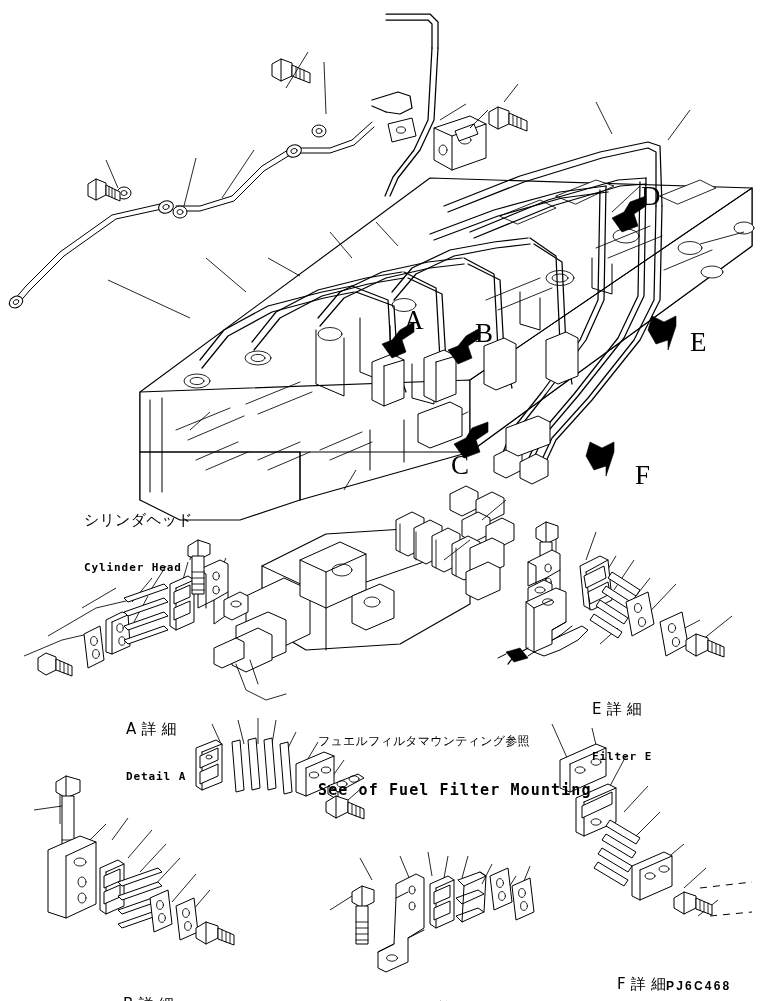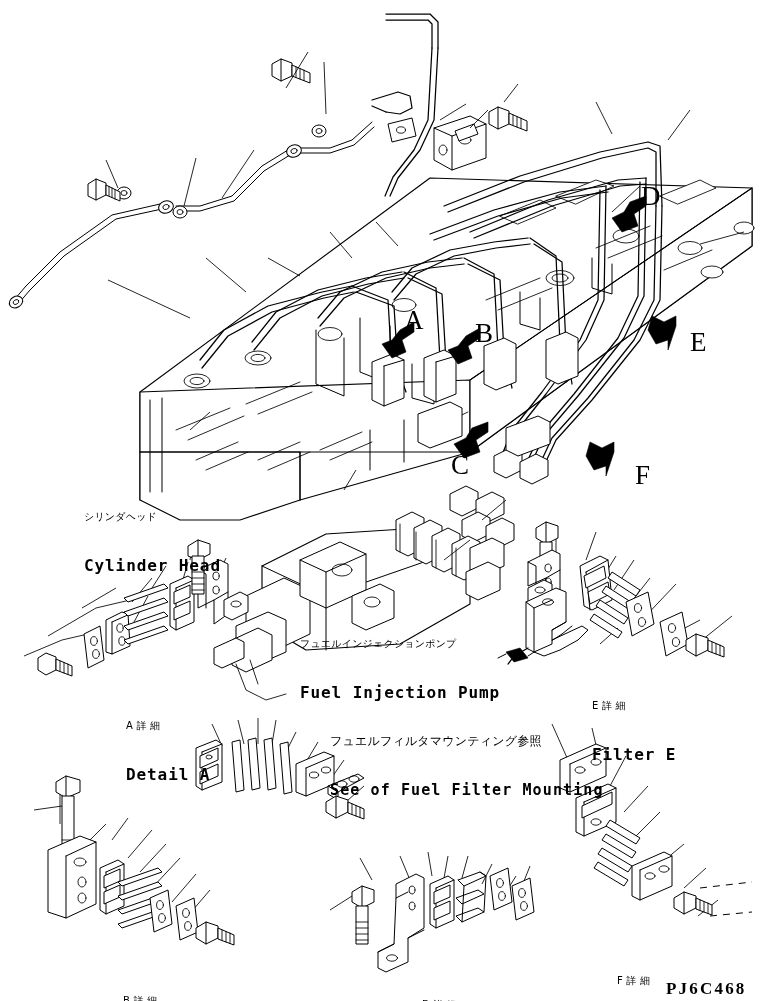--- a/index.html
+++ b/index.html
@@ -5,27 +5,27 @@
 <style>
   html,body{margin:0;padding:0;background:#ffffff;}
   body{
     width:762px;height:1001px;overflow:hidden;position:relative;
     font-family:"Liberation Sans","DejaVu Sans",sans-serif;
     color:#000;
   }
   #sheet{position:absolute;inset:0;width:762px;height:1001px;}
   svg.layer{position:absolute;left:0;top:0;width:762px;height:1001px;}
   .lbl{position:absolute;white-space:pre;line-height:1.08;}
-  .jp{font-family:"DejaVu Sans",sans-serif;font-size:10px;letter-spacing:.2px;}
-  .en{font-family:"DejaVu Sans Mono","Liberation Mono",monospace;font-size:16px;letter-spacing:.9px;font-weight:600;}
+  .jp{font-family:"DejaVu Sans",sans-serif;font-size:15px;letter-spacing:.2px;}
+  .en{font-family:"DejaVu Sans Mono","Liberation Mono",monospace;font-size:11px;letter-spacing:.9px;font-weight:600;}
   .jp.sm{font-size:12px;}
   .en.sm{font-size:15px;letter-spacing:1.1px;}
   .callout{position:absolute;font-family:"Liberation Serif","DejaVu Serif",serif;font-size:27px;line-height:1;}
-  .drawno{position:absolute;font-family:Liberation Serif, serif;
-          font-size:17px;font-weight:700;letter-spacing:2.2px;}
+  .drawno{position:absolute;font-family:Liberation Sans, sans-serif;
+          font-size:12px;font-weight:700;letter-spacing:2.2px;}
   
   .ln{fill:none;stroke:#000;stroke-width:1;stroke-linecap:round;stroke-linejoin:round;}
   .ln2{fill:none;stroke:#000;stroke-width:1.25;stroke-linecap:round;stroke-linejoin:round;}
   .thin{fill:none;stroke:#000;stroke-width:.85;stroke-linecap:round;stroke-linejoin:round;}
   .lead{fill:none;stroke:#000;stroke-width:.85;}
   .wht{fill:#fff;stroke:#000;stroke-width:1;stroke-linejoin:round;}
   .wht2{fill:#fff;stroke:#000;stroke-width:1.15;stroke-linejoin:round;}
   .blk{fill:#000;stroke:#000;stroke-width:.6;stroke-linejoin:round;}
   .dash{fill:none;stroke:#000;stroke-width:1;stroke-dasharray:7 6;}
 </style>
@@ -639,26 +639,22 @@
       <path d="M700 888 L752 882"></path>
       <path d="M710 916 L752 912"></path>
     </g>
   </svg>
 
   <div class="lbl" style="left:84px;top:477px;">
     <div class="jp">シリンダヘッド</div>
     <div class="en">Cylinder Head</div>
   </div>
 
-  <div class="lbl" style="left:300px;top:604px;">
-    <div class="jp">フュエルインジェクションポンプ</div>
-    <div class="en">Fuel Injection Pump</div>
-  </div>
-
-  <div class="lbl" style="left:330px;top:700px;">
+
+  <div class="lbl" style="left:318px;top:700px;">
     <div class="jp sm">フュエルフィルタマウンティング参照</div>
     <div class="en sm">See of Fuel Filter Mounting</div>
   </div>
 
   <div class="callout" style="left:404px;top:307px;">A</div>
   <div class="callout" style="left:475px;top:320px;">B</div>
   <div class="callout" style="left:451px;top:452px;">C</div>
   <div class="callout" style="left:641px;top:183px;">D</div>
   <div class="callout" style="left:690px;top:329px;">E</div>
   <div class="callout" style="left:635px;top:462px;">F</div>

